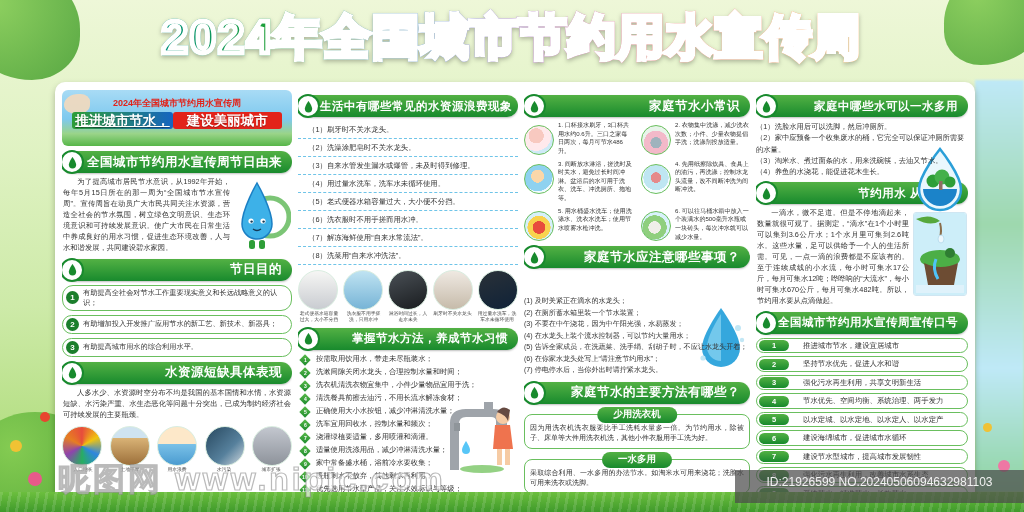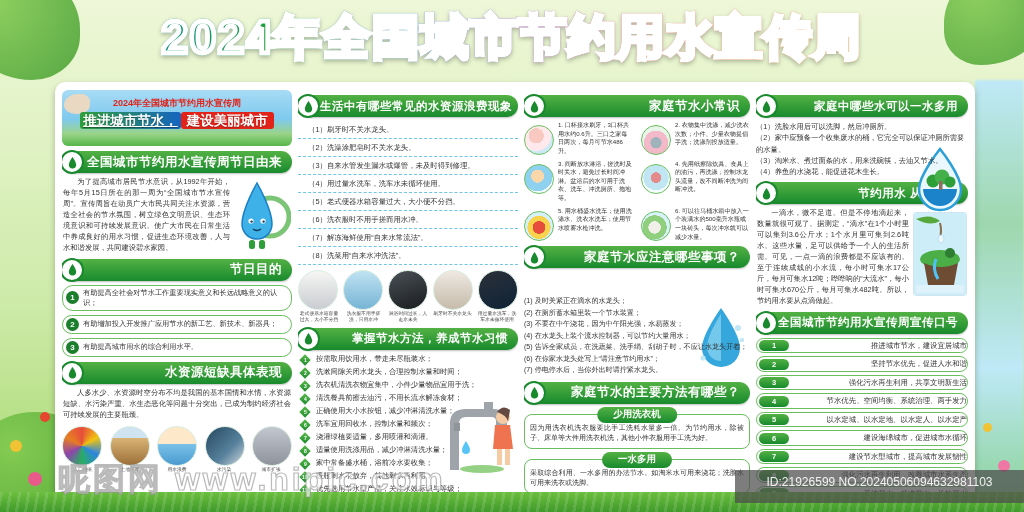--- a/index.html
+++ b/index.html
@@ -38,21 +38,21 @@
     border:2px solid #188a2d;border-radius:50%;box-sizing:border-box;display:flex;align-items:center;justify-content:center;}
   .sec-head .ht{flex:1;text-align:right;font-weight:bold;font-size:12.5px;white-space:nowrap;letter-spacing:.5px;
     padding-right:10px;}
   .c2 .ht,.c4 .ht{font-size:11.5px;}
   
   .banner{position:relative;height:56px;border-radius:6px;overflow:hidden;
     background:linear-gradient(180deg,#a8dbf5 0%,#7ec9ee 52%,#9ad489 78%,#57b649 100%);}
   .banner .b1{position:absolute;left:0;right:0;top:7px;text-align:center;color:#e2231a;font-weight:bold;font-size:9px;}
   .banner .b2{position:absolute;left:0;right:0;top:22px;text-align:center;font-weight:900;font-size:13.5px;color:#fff;}
   .banner .b2 .s1{background:linear-gradient(90deg,#2e9e38,#1565c0);padding:1px 3px;border-radius:3px;text-shadow:0 1px 1px rgba(0,0,0,.3);text-decoration:underline;}
-  .banner .b2 .s2{background:#e2231a;padding:1px 6px;border-radius:3px;text-shadow:0 1px 1px rgba(0,0,0,.3);}
+  .banner .b2 .s2{background:#e2231a;padding:1px 14px;border-radius:3px;text-shadow:0 1px 1px rgba(0,0,0,.3);}
   .banner .hand{position:absolute;left:2px;top:4px;width:26px;height:20px;background:#f3d9bd;border-radius:60% 40% 50% 50%;opacity:.9;}
   
   .para{font-size:7.3px;line-height:1.5;color:#333;text-align:justify;margin:2px 1px;}
   .para .ind{display:inline-block;width:14px;}
   .mascot{float:right;width:58px;height:76px;margin:2px 0 2px 3px;}
   
   .pill{display:flex;align-items:center;border:1.3px solid #6abf5e;border-radius:11px;margin:4px 0;padding:2px 5px 2px 3px;}
   .pill .n{flex:0 0 auto;width:13px;height:13px;border-radius:50%;background:#1b7e2c;color:#fff;font-size:8px;font-weight:bold;
     display:flex;align-items:center;justify-content:center;margin-right:4px;}
   .pill .t{font-size:7.2px;line-height:1.4;color:#333;}
@@ -102,21 +102,21 @@
   .subbody{font-size:7px;line-height:1.5;color:#333;text-align:justify;}
   
   .reuse-wrap{position:relative;}
   .reuse-txt{font-size:7.3px;line-height:1.55;color:#333;position:relative;z-index:2;padding-right:2px;}
   .droptree{position:absolute;right:0;top:26px;width:56px;height:66px;z-index:1;}
   .fromme{position:relative;}
   .fposter{float:right;width:52px;height:82px;margin:4px 0 2px 4px;border:1px solid #cfe6f2;border-radius:3px;}
   .slog{display:flex;align-items:center;border:1.2px solid #6abf5e;border-radius:9px;margin:3px 0;height:13.5px;}
   .slog .sn{flex:0 0 auto;width:30px;height:11px;margin-left:2px;border-radius:7px;background:linear-gradient(180deg,#53b144,#188a2d);
     color:#fff;font-size:7.5px;font-weight:bold;display:flex;align-items:center;justify-content:center;}
-  .slog .st{flex:1;text-align:right;padding-left:14px;font-size:7.4px;color:#333;white-space:nowrap;}
+  .slog .st{flex:1;text-align:left;padding-left:14px;font-size:7.4px;color:#333;white-space:nowrap;}
   
   .wm-nipic{position:absolute;left:58px;top:458px;z-index:50;font-size:32px;font-weight:700;letter-spacing:3px;
     color:rgba(255,255,255,.62);-webkit-text-stroke:1.2px rgba(130,130,130,.55);white-space:nowrap;}
   .wm-idbar{position:absolute;left:735px;top:470px;width:289px;height:33px;z-index:50;background:rgba(75,75,75,.72);
     color:#f2f2f2;font-size:12px;line-height:25px;text-align:center;white-space:nowrap;}
   svg{display:block;}
 </style>
 </head>
 <body>
 

